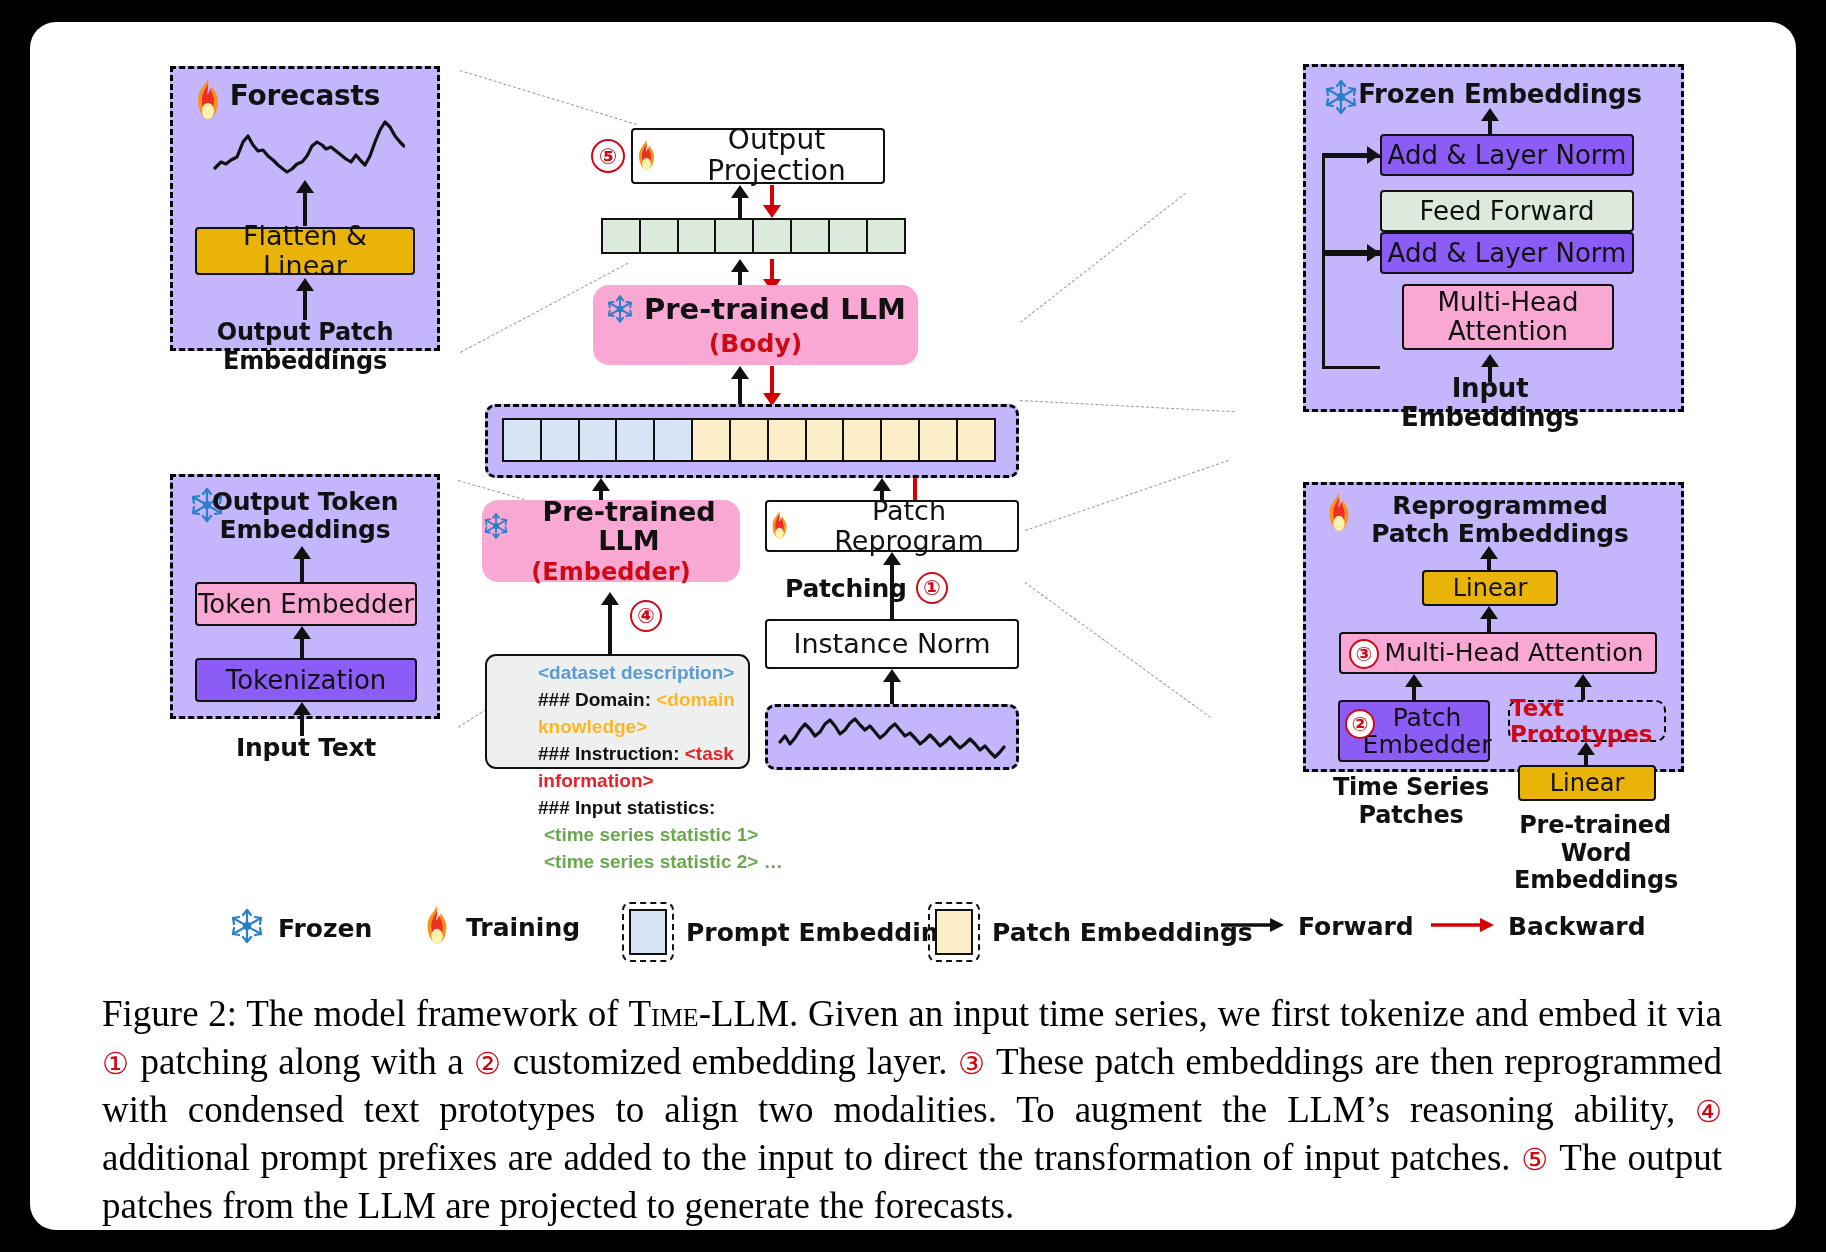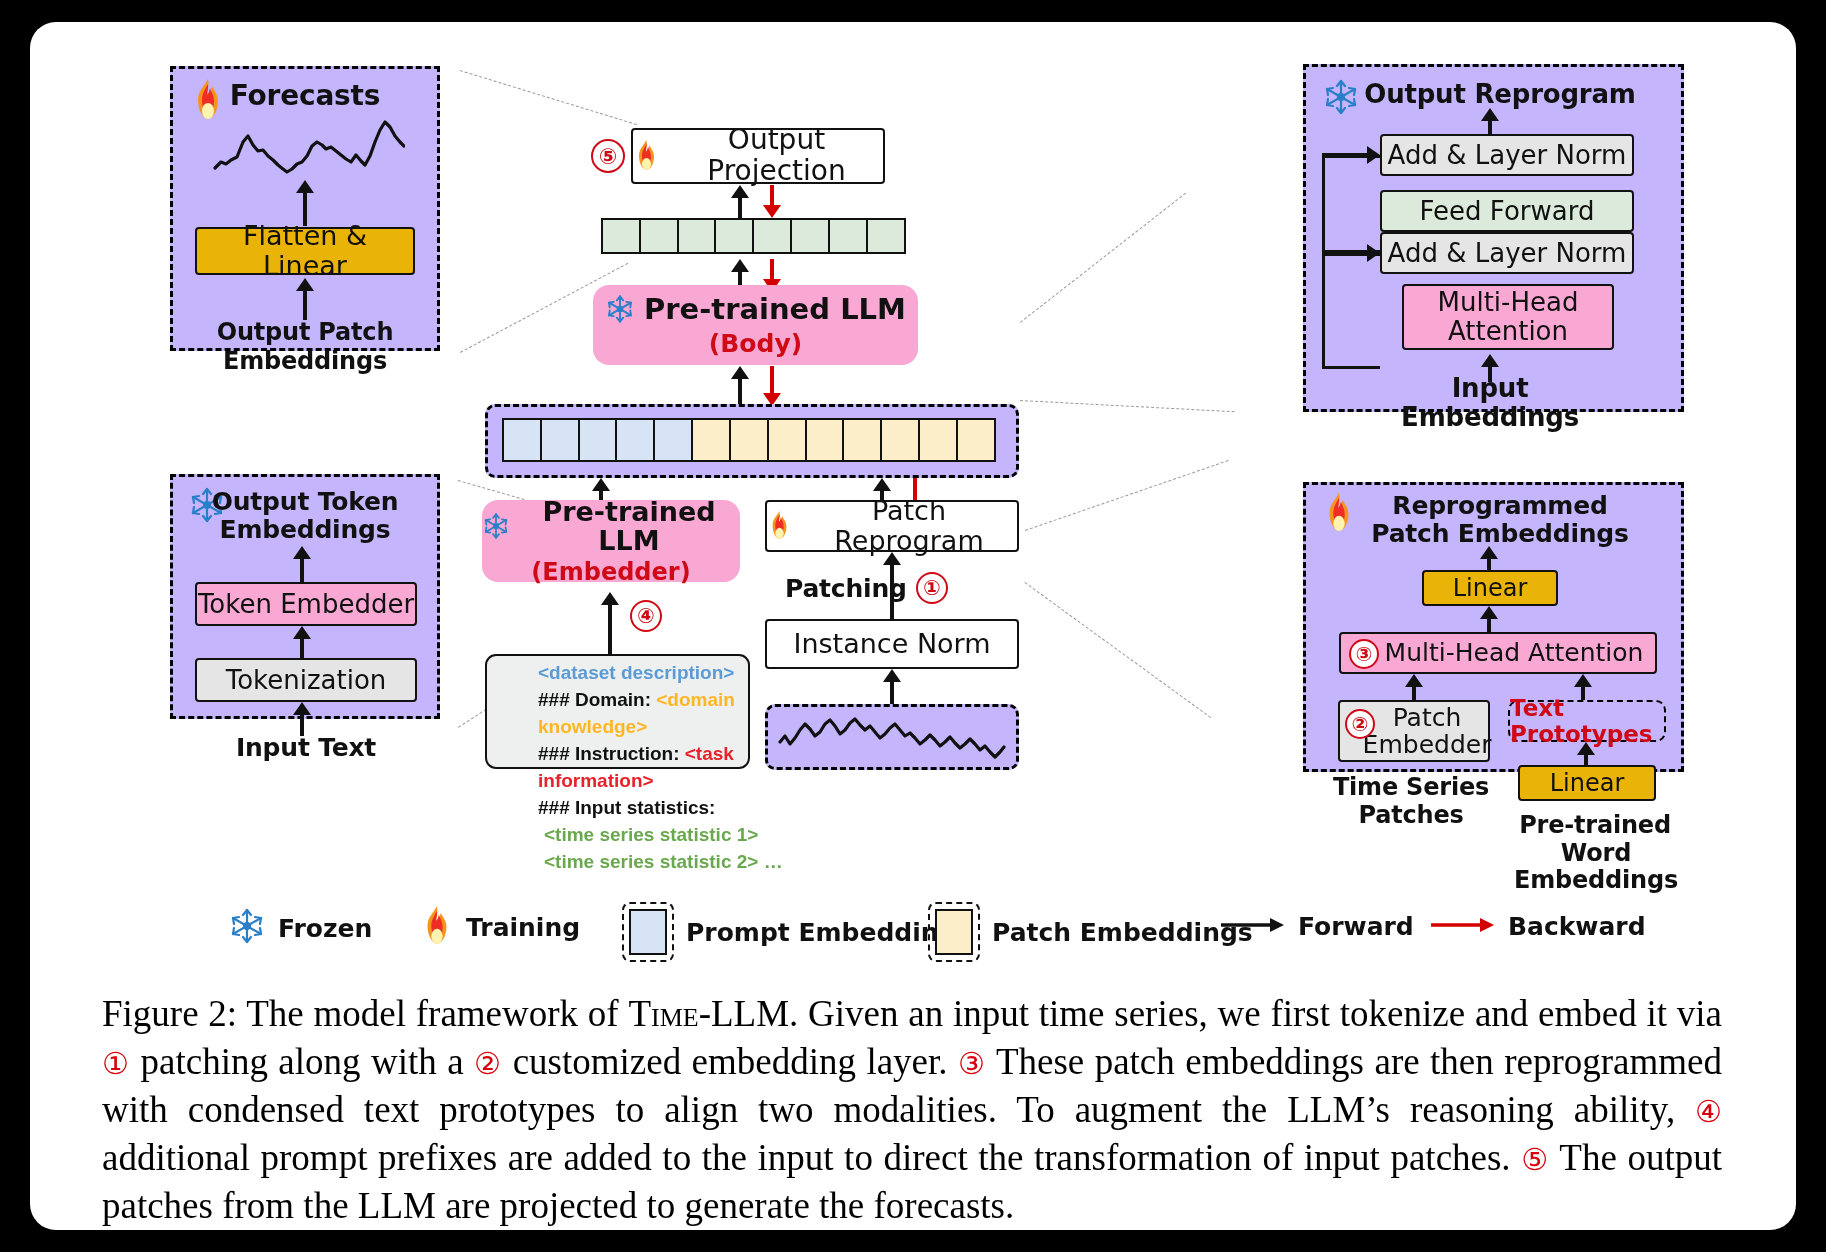--- a/index.html
+++ b/index.html
@@ -34,21 +34,21 @@
     border:2.6px solid #111;
     border-radius:4px;
     display:flex; align-items:center; justify-content:center;
     text-align:center;
     font-family:"DejaVu Sans", sans-serif;
     color:#111;
     line-height:1.1;
   }
   .pink   { background:#eab308; }
   .blue   { background:#f9a8d4; }
-  .yellow { background:#e5e5e5; }
+  .yellow { background:#8b5cf6; }
   .green  { background:#dceadb; }
   .plain  { background:#fff; }
   .greyish{ background:#eef0ef; }
 
   .label {
     position:absolute;
     text-align:center;
     color:#111;
     line-height:1.12;
     font-family:"DejaVu Sans", sans-serif;
@@ -412,21 +412,21 @@
         <line x1="19" y1="3" x2="19" y2="35"></line>
             <line x1="5" y1="11" x2="33" y2="27"></line>
             <line x1="33" y1="11" x2="5" y2="27"></line>
         <path d="M19 3 l-4 5 M19 3 l4 5 M19 35 l-4 -5 M19 35 l4 -5"></path>
         <path d="M5 11 l1 6 M5 11 l6 -1 M33 27 l-1 -6 M33 27 l-6 1"></path>
         <path d="M33 11 l-6 -1 M33 11 l-1 6 M5 27 l6 1 M5 27 l1 -6"></path>
         <circle cx="19" cy="19" r="3"></circle>
       </svg>
     </span>
 
-    <div class="label" style="left:1300px; top:58px; width:340px; font-size:26px;">Output Reprogram</div>
+    <div class="label" style="left:1300px; top:58px; width:340px; font-size:26px;">Frozen Embeddings</div>
 
     <div class="varrow up" style="left:1460px; top:86px; height:28px;">
       <div class="shaft" style="top:8px; height:20px;"></div>
           <div class="head"></div>
     </div>
 
     <div class="nodebox yellow" style="left:1350px; top:112px; width:254px; height:42px; font-size:26px;">
       <span>Add &amp; Layer Norm</span>
     </div>
 

